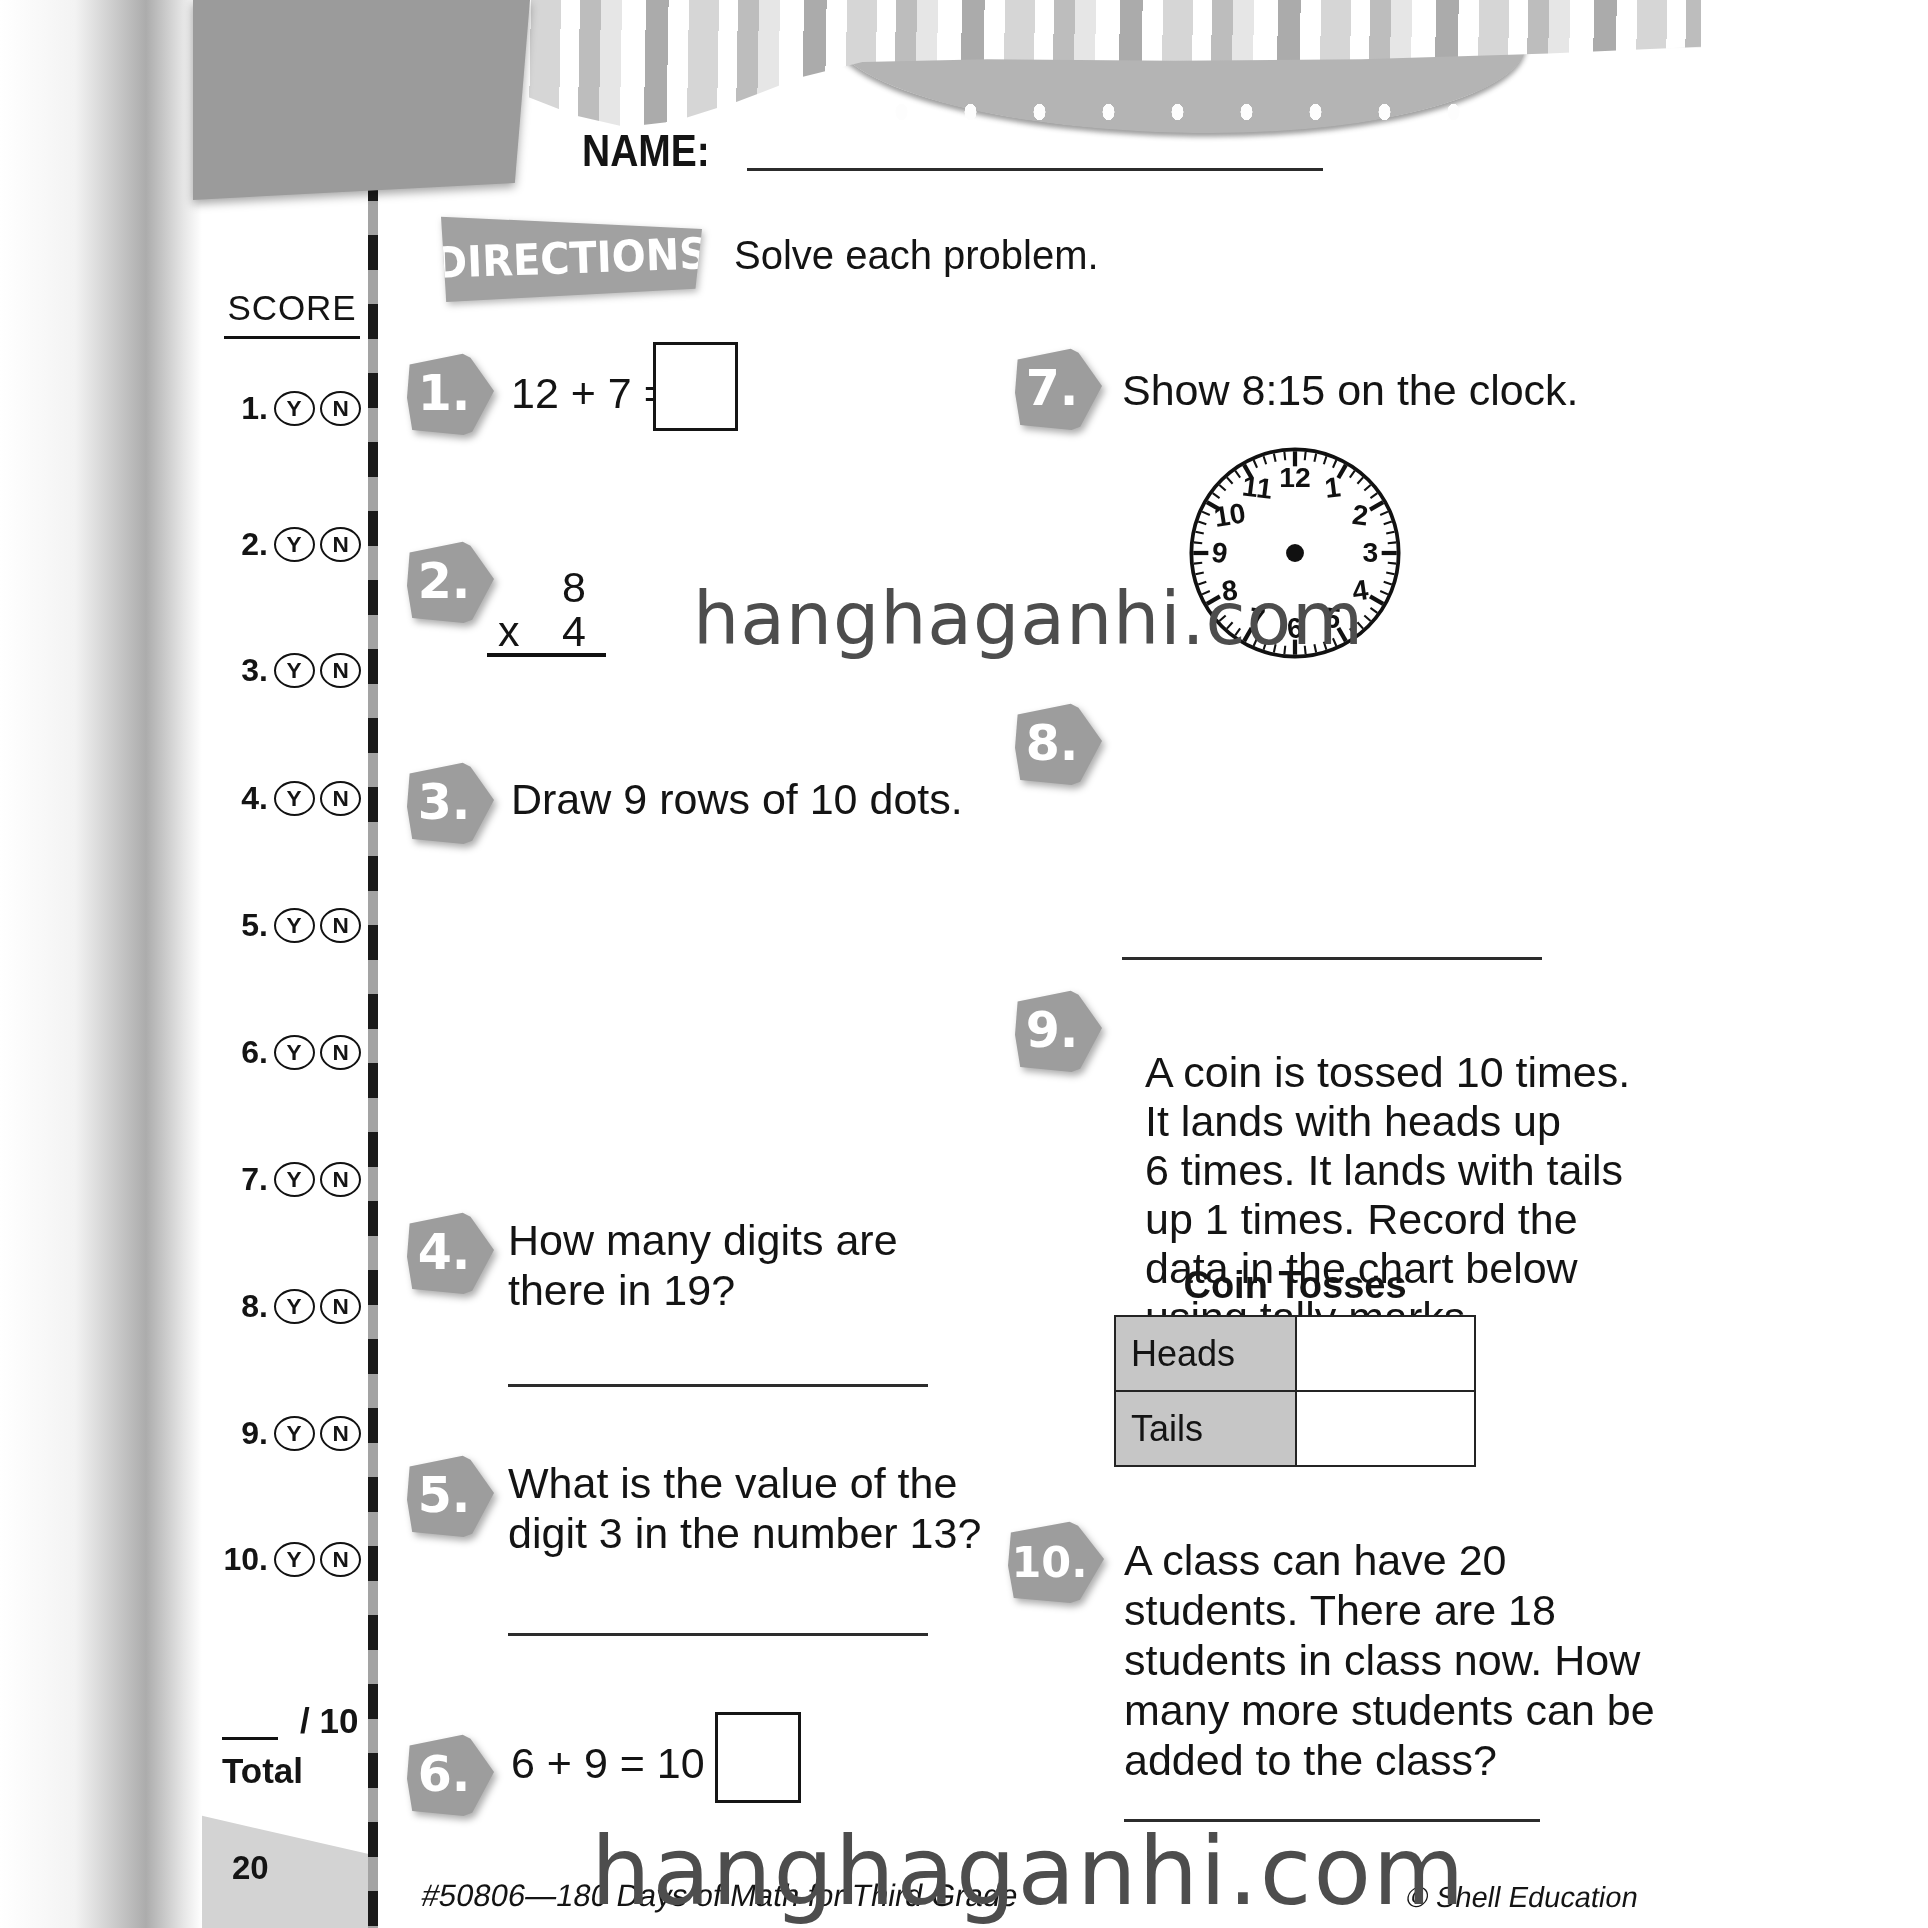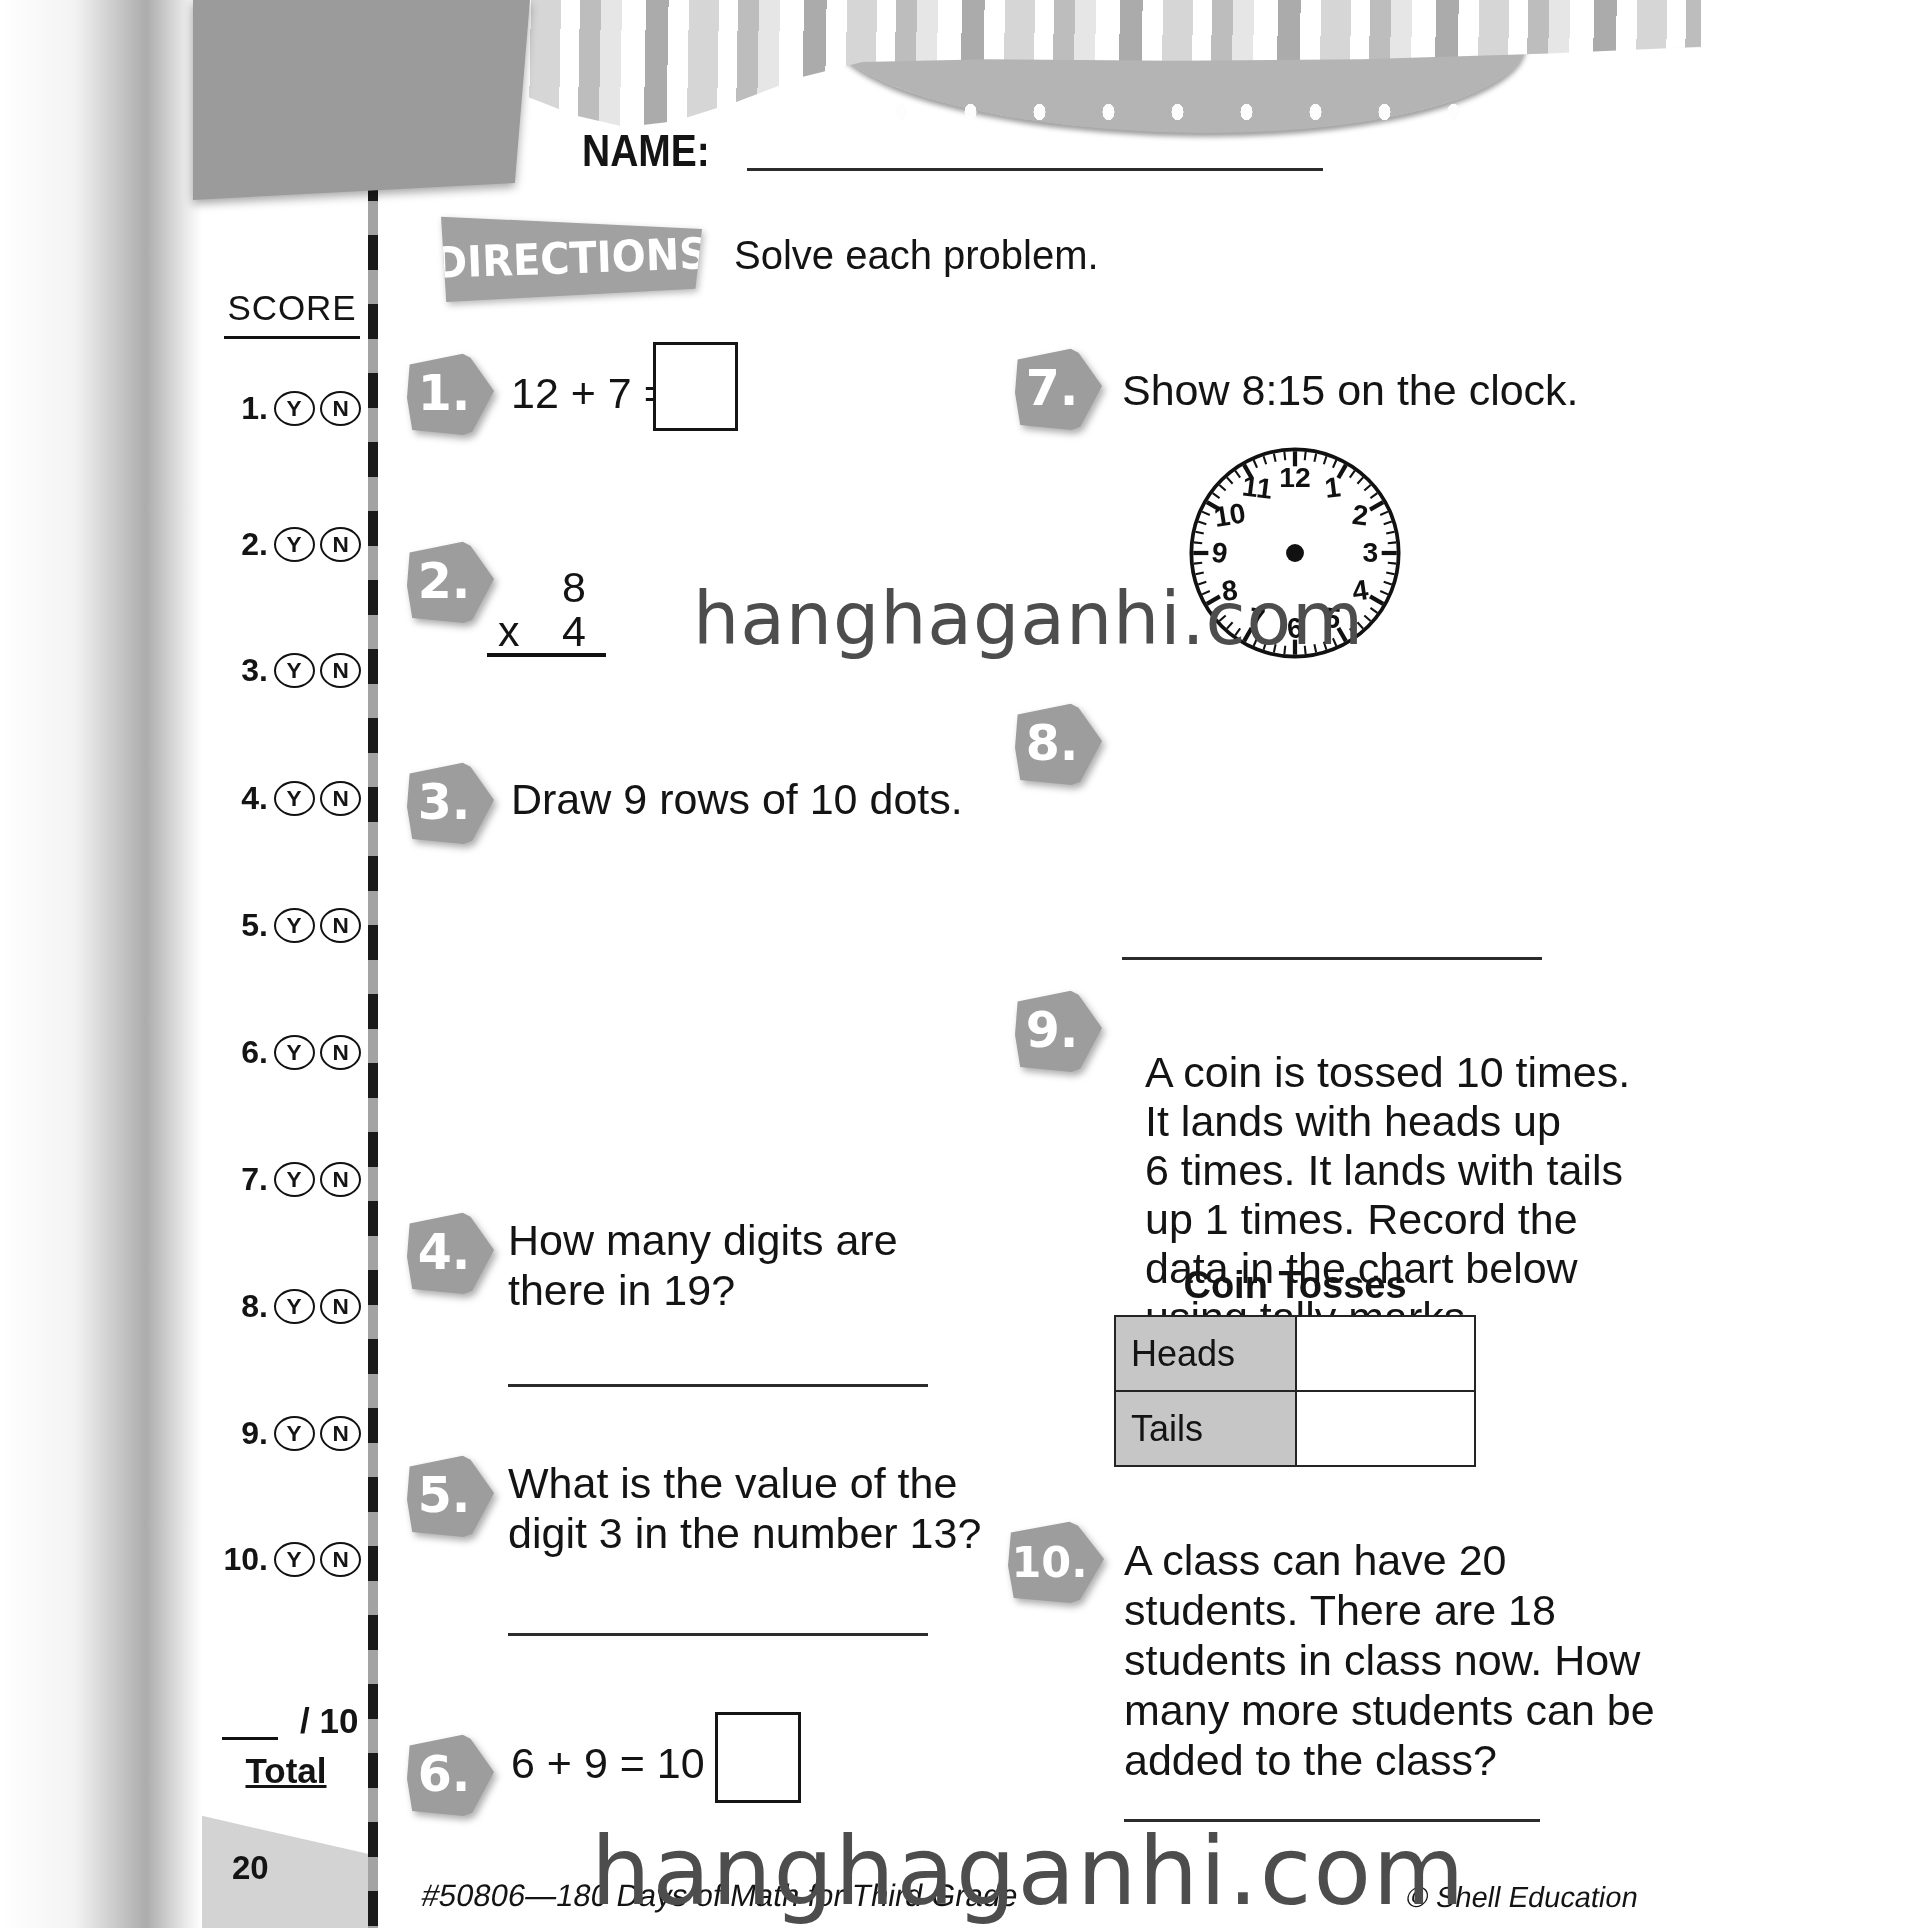--- a/index.html
+++ b/index.html
@@ -54,21 +54,21 @@
   
   .score-title{left:224px;top:288px;width:136px;text-align:center;font-size:35px;font-weight:normal;letter-spacing:0.9px;
     padding-bottom:7.5px;border-bottom:3.8px solid #111;z-index:3;}
   .score-row{position:absolute;left:213px;width:160px;height:43px;display:flex;align-items:center;gap:5.6px;z-index:3;}
   .score-row .num{width:55px;text-align:right;font-size:32px;font-weight:bold;}
   .yn{width:41px;height:35px;border:2.8px solid #111;border-radius:50%;display:flex;align-items:center;justify-content:center;
     font-size:22.6px;font-weight:bold;box-sizing:border-box;}
   .total-frac{left:222px;top:1701px;display:flex;align-items:flex-end;gap:22px;z-index:3;}
   .total-frac .blank{width:56px;height:36px;border-bottom:3.8px solid #111;}
   .total-frac .den{font-size:35px;font-weight:bold;line-height:38px;}
-  .total-label{left:222px;top:1751px;width:128px;text-align:center;font-size:35px;font-weight:bold;z-index:3;text-decoration:underline;}
+  .total-label{left:222px;top:1751px;width:128px;font-size:35px;font-weight:bold;z-index:3;}
   
   .corner{left:202px;top:1806px;width:170px;height:122px;background:var(--corner-gray);
     clip-path:polygon(0 8%,100% 40%,100% 100%,0 100%);z-index:1;}
   .page-num{left:232px;top:1849px;font-size:33px;font-weight:bold;z-index:3;}
   
   .badge{position:absolute;width:87px;height:83px;background:var(--badge-gray);
     clip-path:polygon(3% 15%,64% 2%,73% 7%,100% 47%,75% 96%,65% 100%,6% 94%,0% 55%);
     color:#fff;font-family:"DejaVu Sans",sans-serif;font-weight:bold;font-size:49px;
     display:flex;align-items:center;justify-content:center;padding-right:13px;box-sizing:border-box;z-index:3;}
   .badge-wrap{position:absolute;filter:drop-shadow(3.8px 4.7px 3.8px rgba(0,0,0,0.32));z-index:3;}

